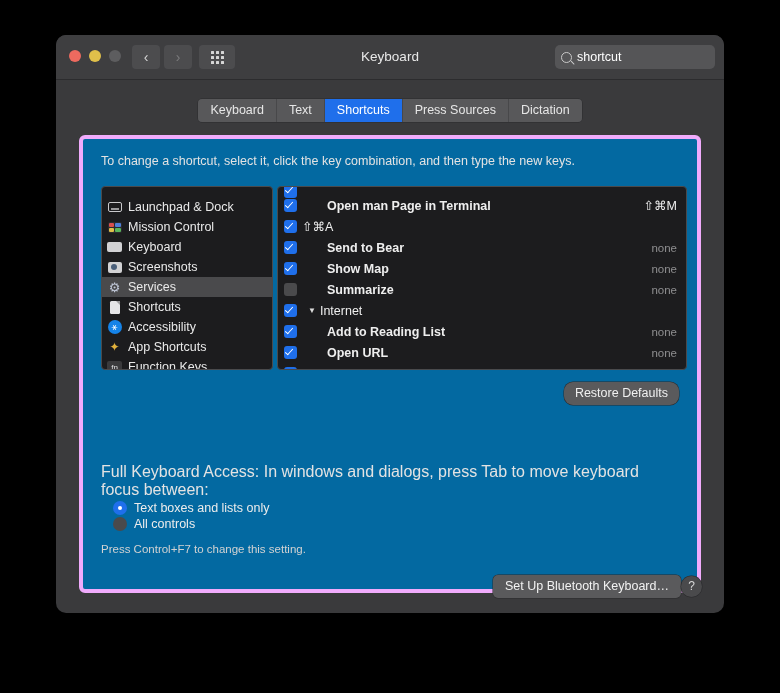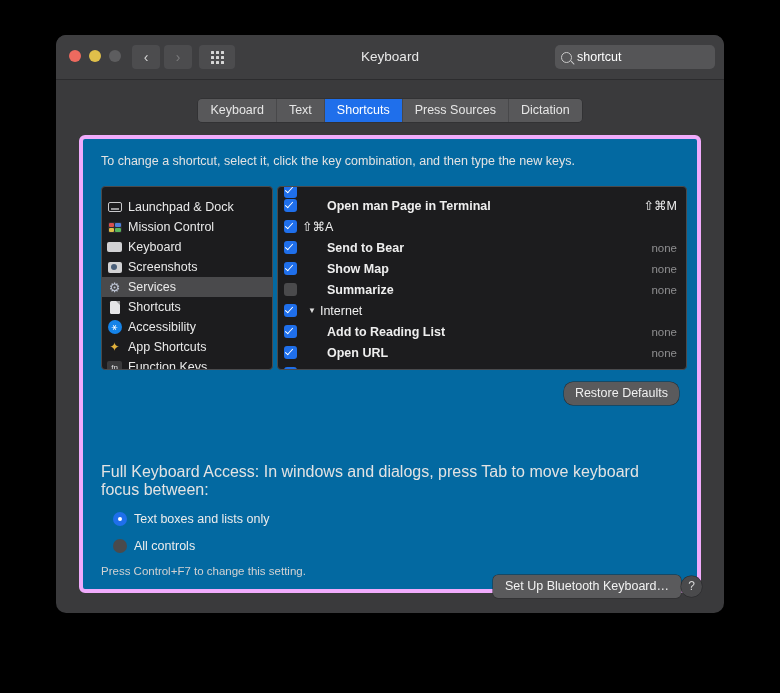--- a/index.html
+++ b/index.html
@@ -202,21 +202,21 @@
     padding: 4px 11px 5px;
     background: #5a5a5c; border-radius: 9px;
     font-size: 12.5px; color: #f0f0f0;
     box-shadow: 0 0 0 .5px #2b2b2d;
     text-align: right;
   }
 
   
   #fka { position: absolute; left: 18px; top: 283px; right: 18px; }
   #fka-title { font-size: 16px; color: #e3e3e3; margin-top: 41px; }
-  .radio-row { display: flex; align-items: flex-end; margin-top: 13px; padding-left: 12px; }
+  .radio-row { display: flex; align-items: flex-end; margin-top: 2px; padding-left: 12px; }
   .radio {
     width: 14px; height: 14px; flex: none; border-radius: 50%;
     background: #4a4a4c; margin-right: 7px; position: relative;
   }
   .radio.on { background: #1f6feb; }
   .radio.on::after {
     content: ''; position: absolute; left: 5px; top: 5px;
     width: 4px; height: 4px; border-radius: 50%; background: #fff;
   }
   .radio-label { font-size: 12.5px; color: #ececec; }

